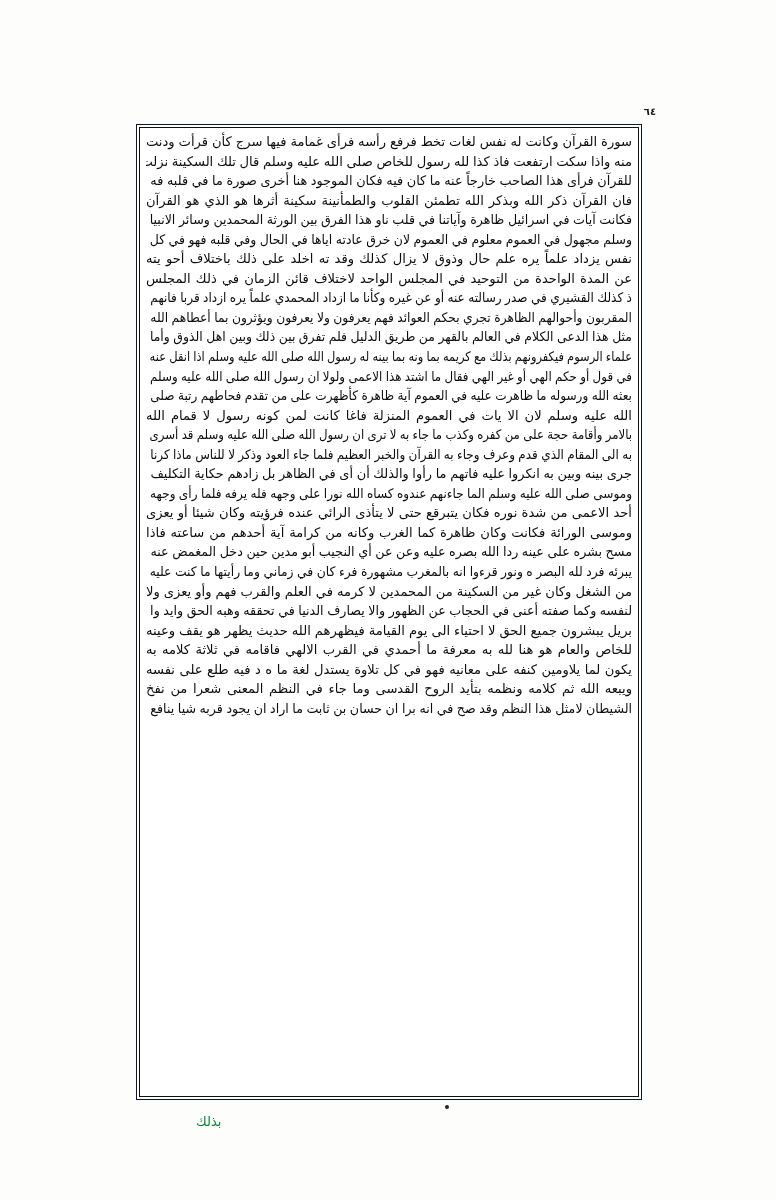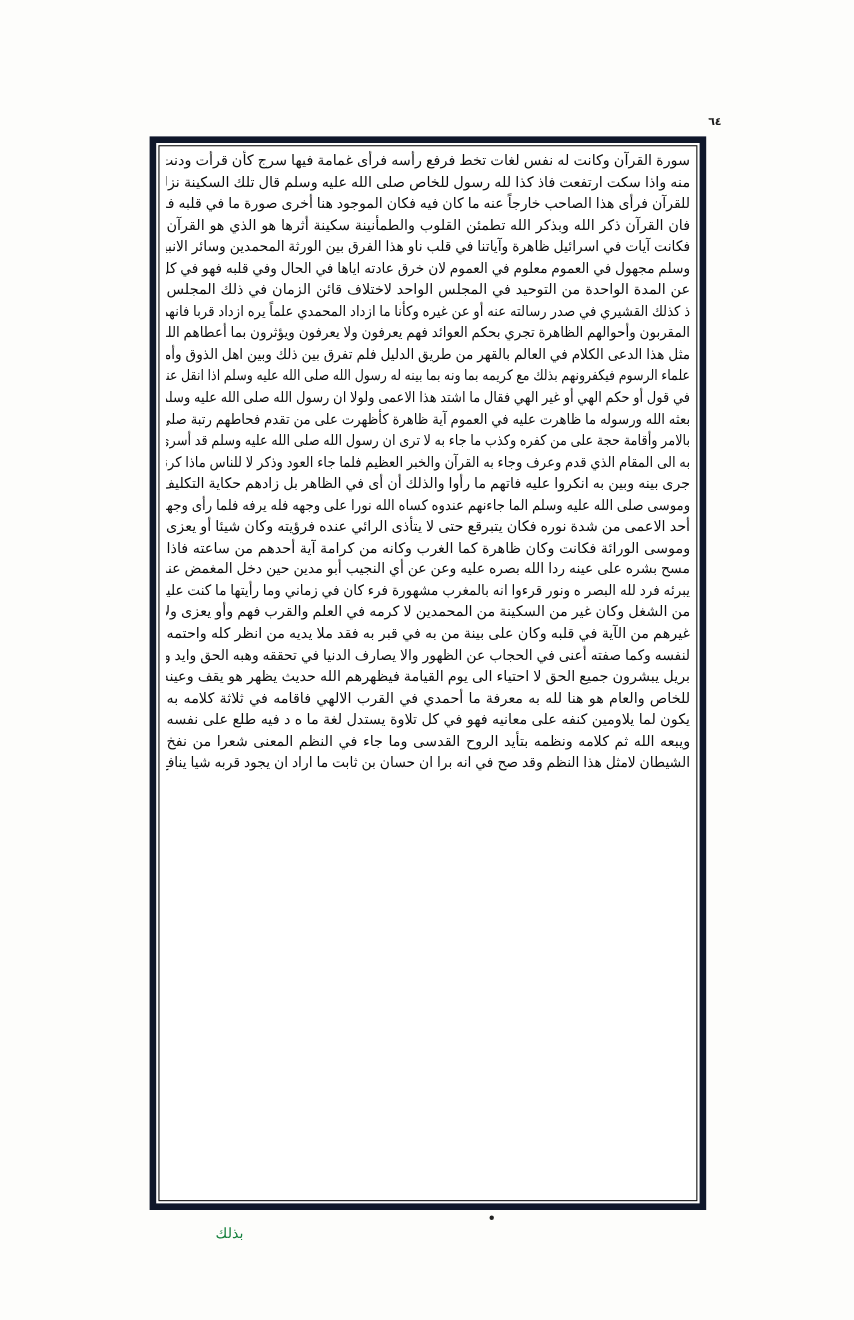--- a/index.html
+++ b/index.html
@@ -32,21 +32,21 @@
     font-weight: 600;
     margin-top: 20px;
   }
   
   .text-frame {
     position: absolute;
     left: 136px;
     top: 124px;
     width: 506px;
     height: 976px;
-    border: 6px solid #0f172a;
+    border: 1px solid #0f172a;
     box-sizing: border-box;
     background: #ffffff;
   }
   .text-frame::after {
     content: "";
     position: absolute;
     left: 2px;
     top: 2px;
     right: 2px;
     bottom: 2px;
@@ -105,37 +105,38 @@
   <div class="page-number">٦٤</div>
 
   <div class="text-frame">
     <div class="text-body">
       <span class="ln">سورة القرآن وكانت له نفس لغات تخط فرفع رأسه فرأى غمامة فيها سرج كأن قرأت ودنت</span>
       <span class="ln">منه واذا سكت ارتفعت فاذ كذا لله رسول للخاص صلى الله عليه وسلم قال تلك السكينة نزلت</span>
       <span class="ln" style="display: block; transform: scaleX(0.9797);">للقرآن فرأى هذا الصاحب خارجاً عنه ما كان فيه فكان الموجود هنا أخرى صورة ما في قلبه فه</span>
       <span class="ln">فان القرآن ذكر الله وبذكر الله تطمئن القلوب والطمأنينة سكينة أثرها هو الذي هو القرآن</span>
       <span class="ln" style="display: block; transform: scaleX(0.964);">فكانت آيات في اسرائيل ظاهرة وآياتنا في قلب ناو هذا الفرق بين الورثة المحمدين وسائر الانبيا</span>
       <span class="ln" style="display: block; transform: scaleX(0.9507);">وسلم مجهول في العموم معلوم في العموم لان خرق عادته اياها في الحال وفي قلبه فهو في كل</span>
+      <span class="ln">نفس يزداد علماً يره علم حال وذوق لا يزال كذلك وقد ته اخلد على ذلك باختلاف أحو يته</span>
       <span class="ln">عن المدة الواحدة من التوحيد في المجلس الواحد لاختلاف قائن الزمان في ذلك المجلس</span>
       <span class="ln" style="display: block; transform: scaleX(0.9234);">ذ كذلك القشيري في صدر رسالته عنه أو عن غيره وكأنا ما ازداد المحمدي علماً يره ازداد قربا فانهم</span>
       <span class="ln" style="display: block; transform: scaleX(0.9377);">المقربون وأحوالهم الظاهرة تجري بحكم العوائد فهم يعرفون ولا يعرفون ويؤثرون بما أعطاهم الله</span>
       <span class="ln" style="display: block; transform: scaleX(0.9507);">مثل هذا الدعى الكلام في العالم بالقهر من طريق الدليل فلم تفرق بين ذلك وبين اهل الذوق وأما</span>
       <span class="ln" style="display: block; transform: scaleX(0.8748);">علماء الرسوم فيكفرونهم بذلك مع كريمه بما ونه بما بينه له رسول الله صلى الله عليه وسلم اذا انقل عنه</span>
       <span class="ln" style="display: block; transform: scaleX(0.9077);">في قول أو حكم الهي أو غير الهي فقال ما اشتد هذا الاعمى ولولا ان رسول الله صلى الله عليه وسلم</span>
       <span class="ln" style="display: block; transform: scaleX(0.9251);">بعثه الله ورسوله ما ظاهرت عليه في العموم آية ظاهرة كأظهرت على من تقدم فحاطهم رتبة صلى</span>
+      <span class="ln">الله عليه وسلم لان الا يات في العموم المنزلة فاغا كانت لمن كونه رسول لا قمام الله</span>
       <span class="ln" style="display: block; transform: scaleX(0.8976);">بالامر وأقامة حجة على من كفره وكذب ما جاء به لا ترى ان رسول الله صلى الله عليه وسلم قد أسرى</span>
       <span class="ln" style="display: block; transform: scaleX(0.9181);">به الى المقام الذي قدم وعرف وجاء به القرآن والخبر العظيم فلما جاء العود وذكر لا للناس ماذا كرنا</span>
       <span class="ln" style="display: block; transform: scaleX(0.9877);">جرى بينه وبين به انكروا عليه فاتهم ما رأوا والذلك أن أى في الظاهر بل زادهم حكاية التكليف</span>
       <span class="ln" style="display: block; transform: scaleX(0.9251);">وموسى صلى الله عليه وسلم الما جاءنهم عندوه كساه الله نورا على وجهه فله يرفه فلما رأى وجهه</span>
       <span class="ln">أحد الاعمى من شدة نوره فكان يتبرقع حتى لا يتأذى الرائي عنده فرؤيته وكان شيئا أو يعزى</span>
       <span class="ln">وموسى الورائة فكانت وكان ظاهرة كما الغرب وكانه من كرامة آية أحدهم من ساعته فاذا</span>
       <span class="ln" style="display: block; transform: scaleX(0.9718);">مسح بشره على عينه ردا الله بصره عليه وعن عن أي النجيب أبو مدين حين دخل المغمض عنه</span>
       <span class="ln" style="display: block; transform: scaleX(0.9451);">يبرئه فرد لله البصر ه ونور قرءوا انه بالمغرب مشهورة فرء كان في زماني وما رأيتها ما كنت عليه</span>
       <span class="ln">من الشغل وكان غير من السكينة من المحمدين لا كرمه في العلم والقرب فهم وأو يعزى ولا</span>
-      <span class="ln">غيرهم من الآية في قلبه وكان على بينة من به في قبر به فقد ملا يديه من انظر كله واحتمه</span>
       <span class="ln" style="display: block; transform: scaleX(0.9679);">لنفسه وكما صفته أعنى في الحجاب عن الظهور والا يصارف الدنيا في تحققه وهبه الحق وايد وا</span>
       <span class="ln">بريل يبشرون جميع الحق لا احتياء الى يوم القيامة فيظهرهم الله حديث يظهر هو يقف وعينه</span>
       <span class="ln">للخاص والعام هو هنا لله به معرفة ما أحمدي في القرب الالهي فاقامه في ثلاثة كلامه به</span>
       <span class="ln">يكون لما يلاومين كنفه على معانيه فهو في كل تلاوة يستدل لغة ما ه د فيه طلع على نفسه</span>
       <span class="ln">ويبعه الله ثم كلامه ونظمه بتأيد الروح القدسى وما جاء في النظم المعنى شعرا من نفخ</span>
       <span class="ln" style="display: block; transform: scaleX(0.964);">الشيطان لامثل هذا النظم وقد صح في انه برا ان حسان بن ثابت ما اراد ان يجود قربه شيا ينافع</span>
     </div>
   </div>
 
   <div class="tiny-mark"></div>

